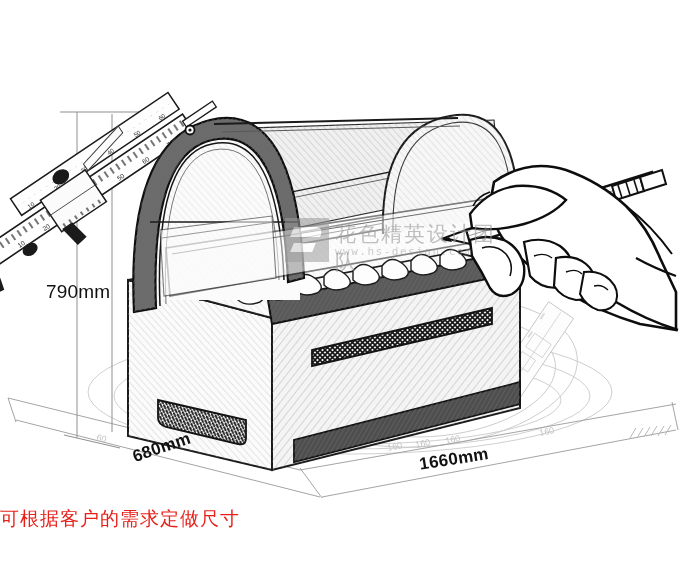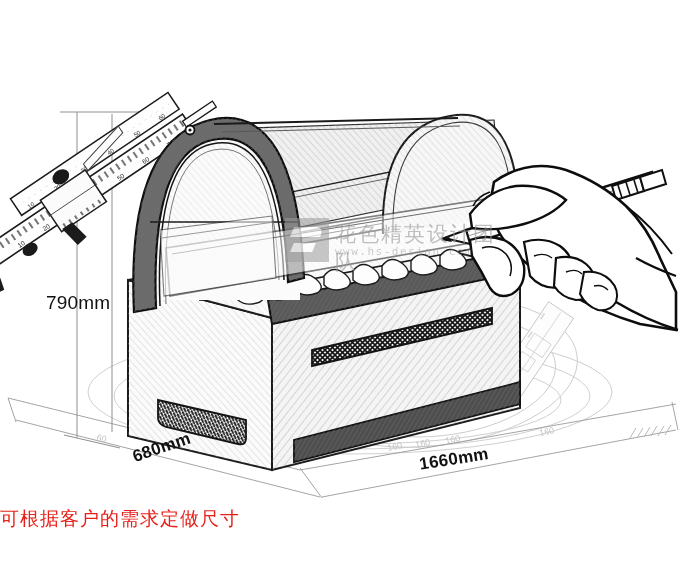--- a/index.html
+++ b/index.html
@@ -4,21 +4,21 @@
 <title>Display Cabinet Sketch</title>
 <style>
   html,body{margin:0;padding:0;background:#fff;}
   body{width:680px;height:578px;overflow:hidden;
        font-family:"Liberation Sans","DejaVu Sans",sans-serif;}
   #stage{position:relative;width:680px;height:578px;background:#ffffff;overflow:hidden;}
   #art{position:absolute;left:0;top:0;width:680px;height:578px;}
 
   .dimlabel{position:absolute;color:#111;font-family:"Liberation Sans",sans-serif;
             white-space:nowrap;font-weight:400;}
-  #lbl-height{left:46px;top:292px;font-size:19px;letter-spacing:0.2px;}
+  #lbl-height{left:46px;top:281px;font-size:19px;letter-spacing:0.2px;}
   #lbl-depth{left:130px;top:448px;font-size:17px;transform:rotate(-19deg);
              transform-origin:left top;font-weight:700;letter-spacing:0.3px;}
   #lbl-width{left:418px;top:455px;font-size:17px;transform:rotate(-9deg);
              transform-origin:left top;font-weight:700;letter-spacing:0.3px;}
 
   #caption{position:absolute;left:0;top:506px;width:680px;text-align:left;
            color:#e8201a;font-size:19px;font-weight:400;letter-spacing:1px;
            font-family:"DejaVu Sans","Liberation Sans",sans-serif;}
 
   #wm{position:absolute;left:285px;top:218px;width:225px;height:56px;

